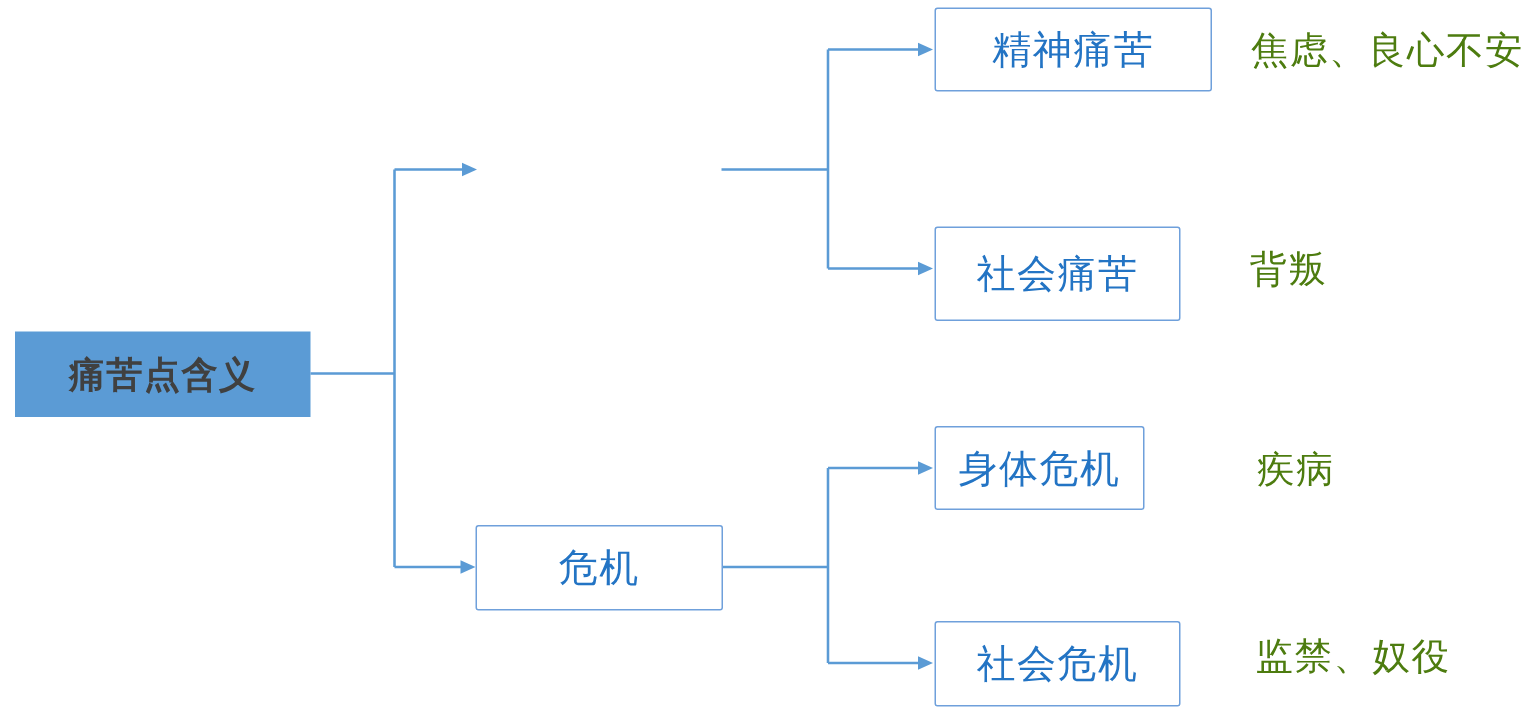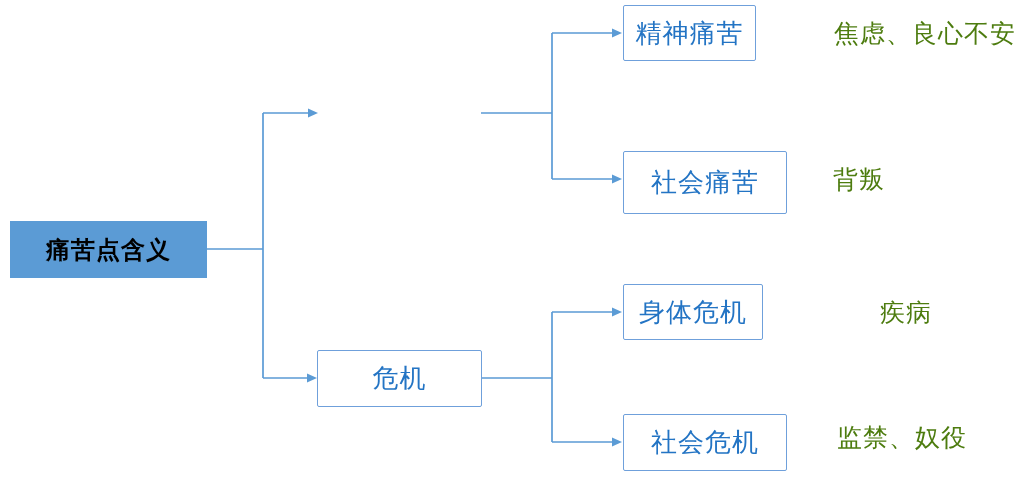--- a/index.html
+++ b/index.html
@@ -18,52 +18,52 @@
     display: flex;
     align-items: center;
     justify-content: center;
     box-sizing: border-box;
     text-align: center;
     white-space: nowrap;
   }
   .root-node {
     left: 10px; top: 221px; width: 197px; height: 57px;
     background: #5B9BD5;
-    color: #000000;
+    color: #404040;
     font-weight: bold;
     font-size: 24px;
     letter-spacing: 1px;
   }
   .box-node {
     border: 1.6px solid #6FA0DB;
     border-radius: 2px;
     background: #FFFFFF;
     color: #2374C4;
     font-size: 26px;
     letter-spacing: 1px;
   }
   .b0  { left: 318px; top: 85px;  width: 163px; height: 56px; }
   .b1  { left: 317px; top: 350px; width: 165px; height: 57px; }
-  .c00 { left: 623px; top: 5px;   width: 133px; height: 56px; }
+  .c00 { left: 623px; top: 5px;   width: 185px; height: 56px; }
   .c01 { left: 623px; top: 151px; width: 164px; height: 63px; }
   .c10 { left: 623px; top: 284px; width: 140px; height: 56px; }
   .c11 { left: 623px; top: 414px; width: 164px; height: 57px; }
   .note {
     position: absolute;
     display: flex;
     align-items: center;
     height: 34px;
     color: #4d7c0f;
     font-size: 25px;
     letter-spacing: 1px;
     white-space: nowrap;
   }
   .n00 { left: 834px; top: 16px; }
   .n01 { left: 833px; top: 162px; }
-  .n10 { left: 838px; top: 295px; margin-left: 42px; }
+  .n10 { left: 838px; top: 295px; }
   .n11 { left: 837px; top: 420px; }
 </style>
 </head>
 <body>
 
 <div class="canvas">
 
   <svg class="connectors" width="1024" height="480">
     <g stroke="#5B9BD5" stroke-width="1.7" fill="none" stroke-linecap="butt">
       <path d="M207,249 H263 M263,113 V378 M263,113 H309 M263,378 H308"></path>

